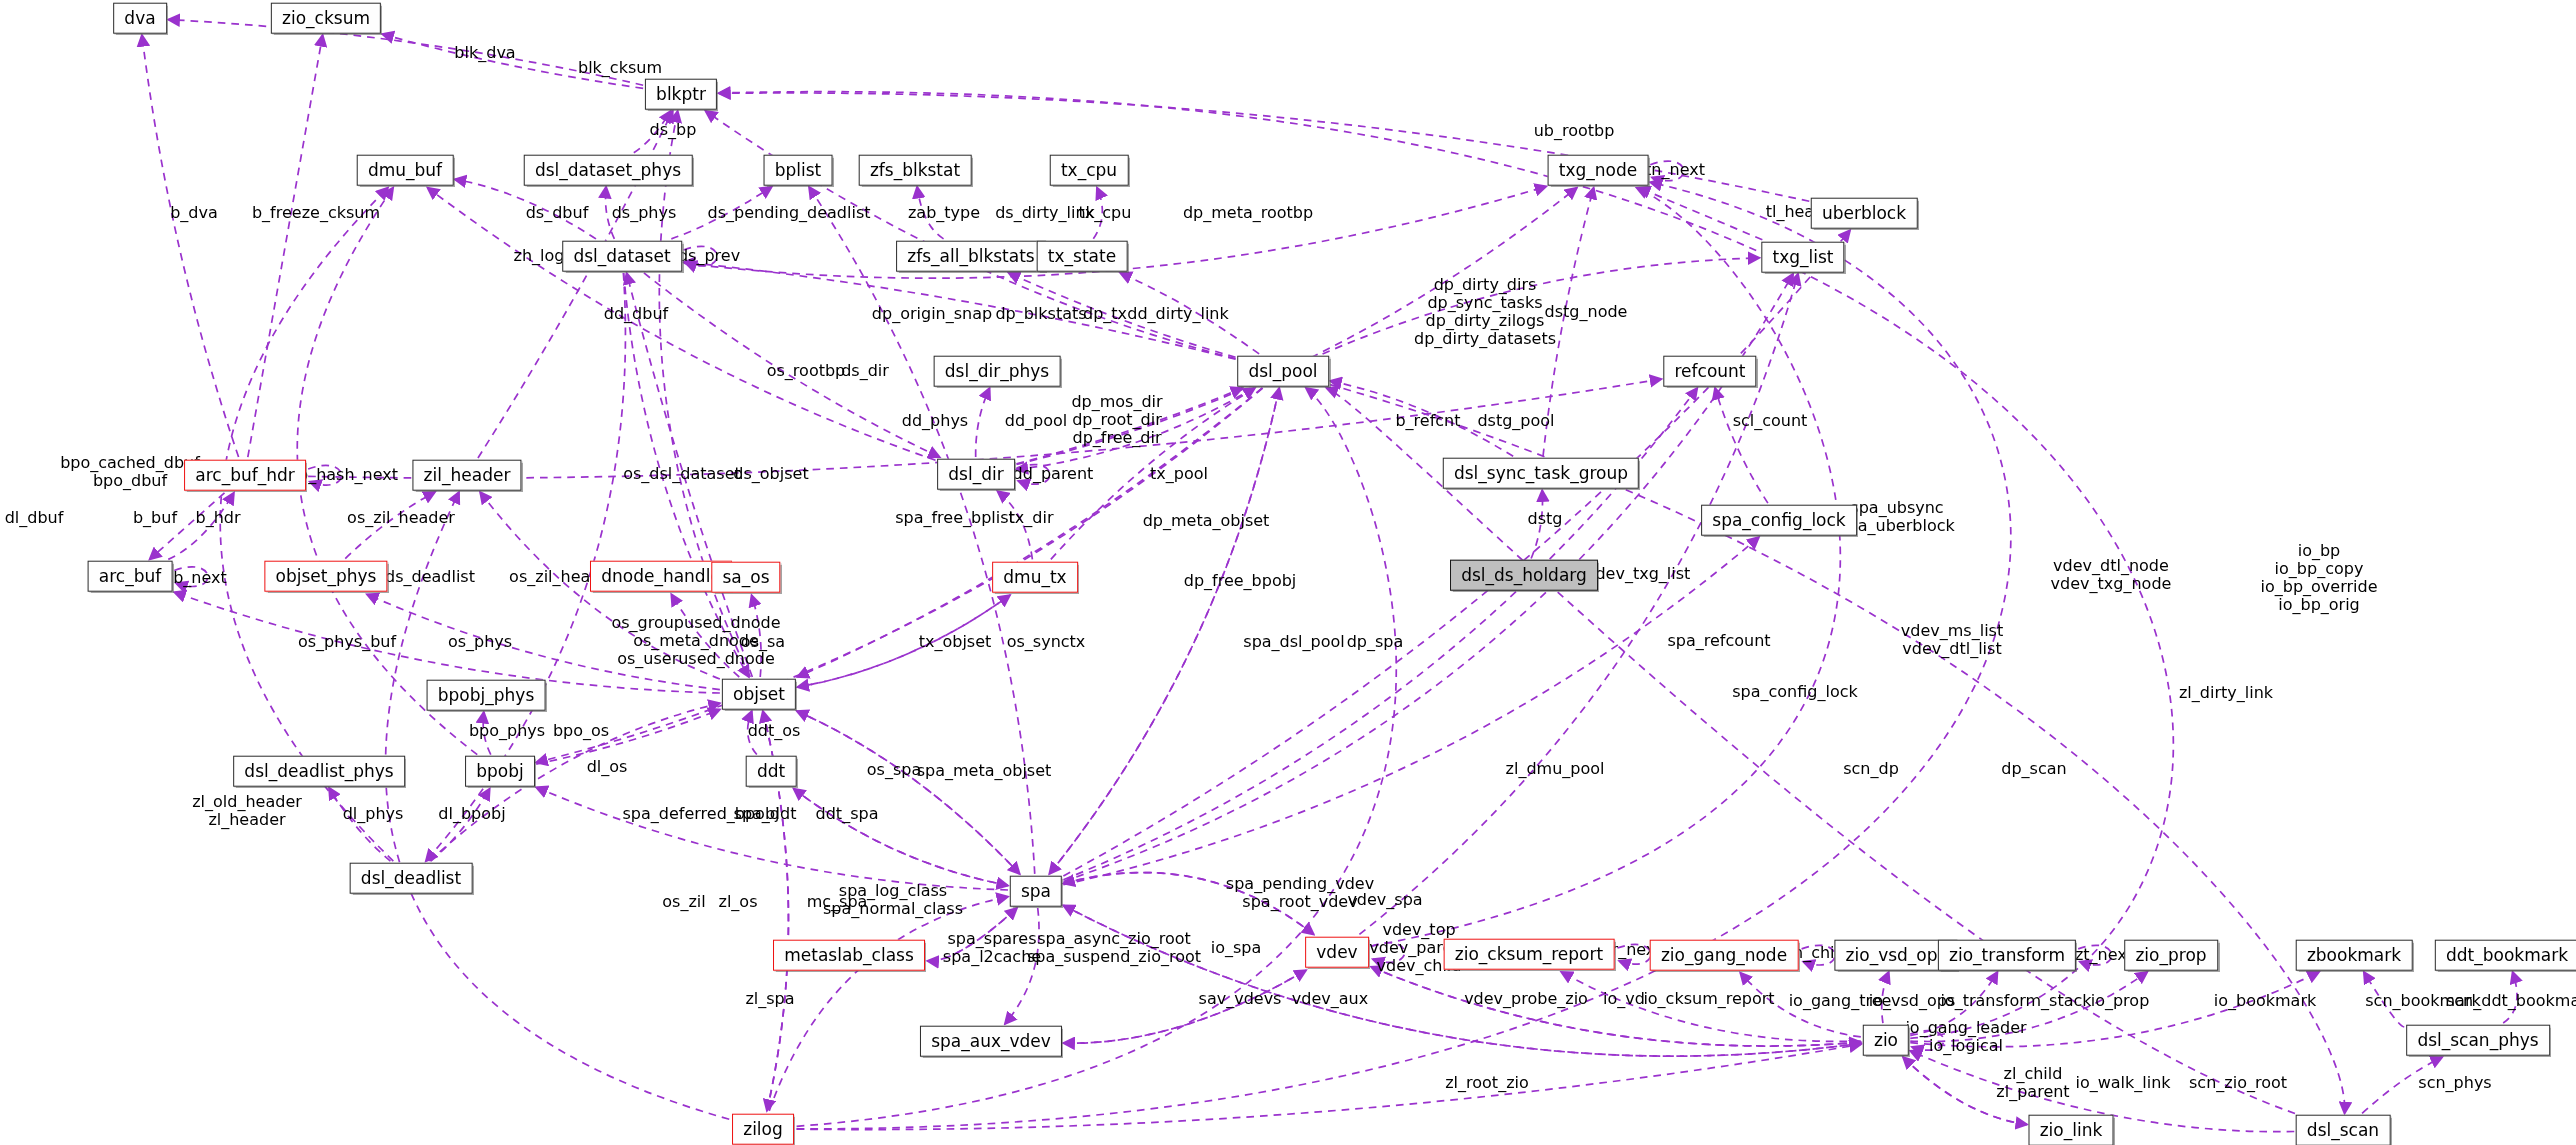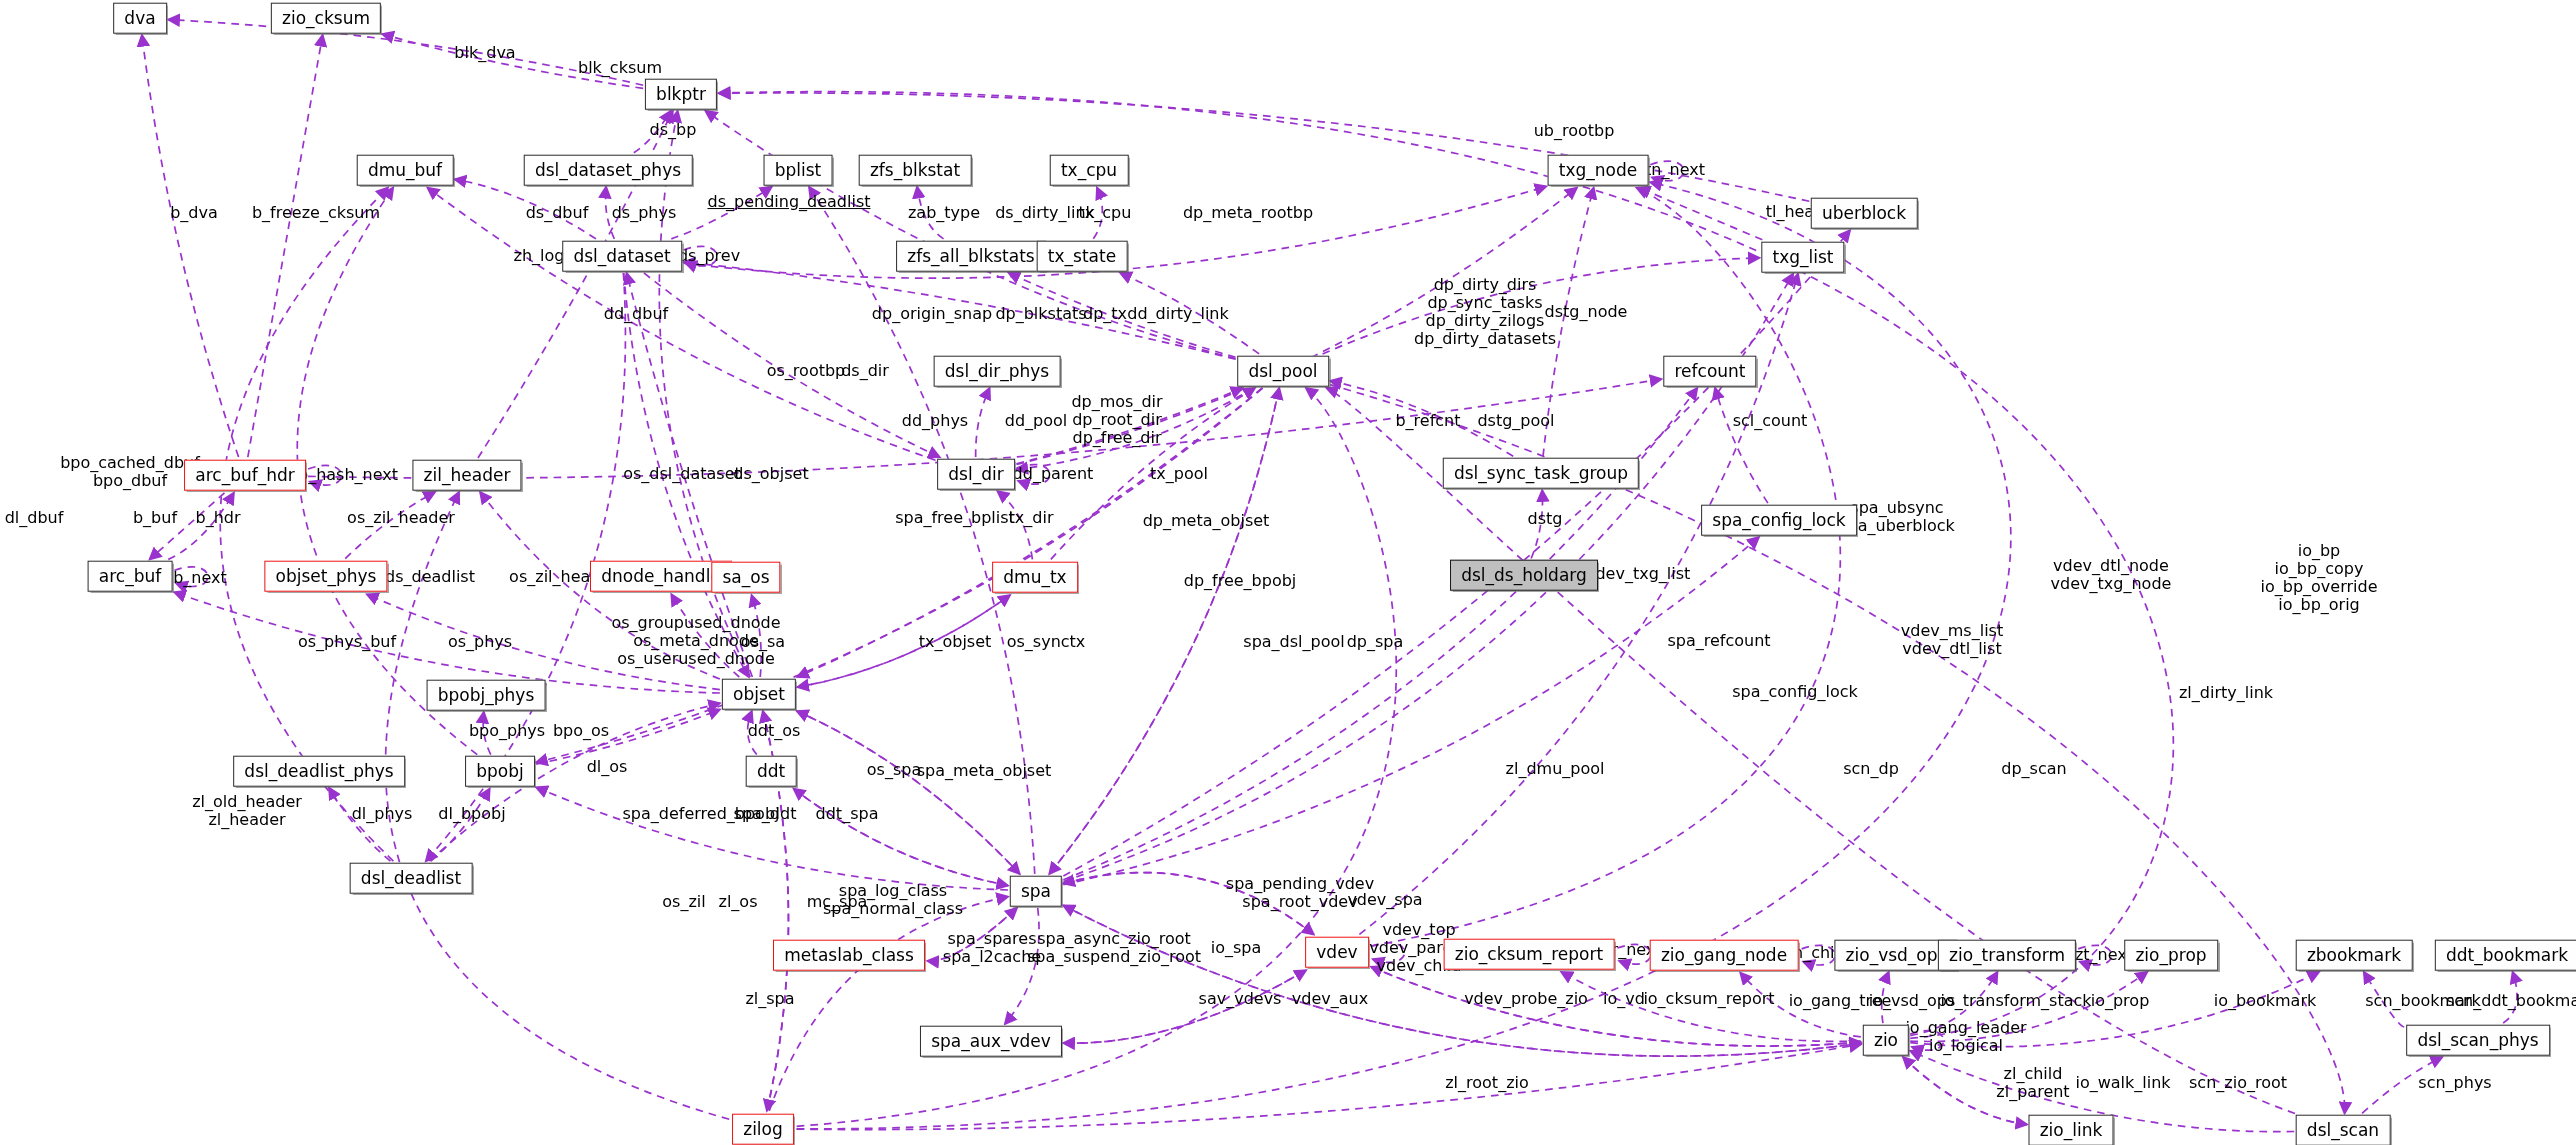--- a/index.html
+++ b/index.html
@@ -157,21 +157,21 @@
       </div>
       <div class="edge-label" style="left: 316px; top: 213px;">
         <div>b_freeze_cksum</div>
       </div>
       <div class="edge-label" style="left: 557px; top: 213px;">
         <div>ds_dbuf</div>
       </div>
       <div class="edge-label" style="left: 644px; top: 213px;">
         <div>ds_phys</div>
       </div>
-      <div class="edge-label" style="left: 789px; top: 202px; text-decoration: underline;">
+      <div class="edge-label" style="left: 789px; top: 213px;">
         <div>ds_pending_deadlist</div>
       </div>
       <div class="edge-label" style="left: 944px; top: 213px;">
         <div>zab_type</div>
       </div>
       <div class="edge-label" style="left: 1045px; top: 213px;">
         <div>ds_dirty_link</div>
       </div>
       <div class="edge-label" style="left: 1105px; top: 213px;">
         <div>tx_cpu</div>
@@ -379,21 +379,21 @@
       <div class="edge-label" style="left: 1871px; top: 769px;">
         <div>scn_dp</div>
       </div>
       <div class="edge-label" style="left: 2034px; top: 769px;">
         <div>dp_scan</div>
       </div>
       <div class="edge-label" style="left: 247px; top: 811px;">
         <div>zl_old_header</div>
         <div>zl_header</div>
       </div>
-      <div class="edge-label" style="left: 373px; top: 814px; margin-left: 9px;">
+      <div class="edge-label" style="left: 373px; top: 814px;">
         <div>dl_phys</div>
       </div>
       <div class="edge-label" style="left: 472px; top: 814px;">
         <div>dl_bpobj</div>
       </div>
       <div class="edge-label" style="left: 701px; top: 814px;">
         <div>spa_deferred_bpobj</div>
       </div>
       <div class="edge-label" style="left: 765px; top: 814px;">
         <div>spa_ddt</div>

